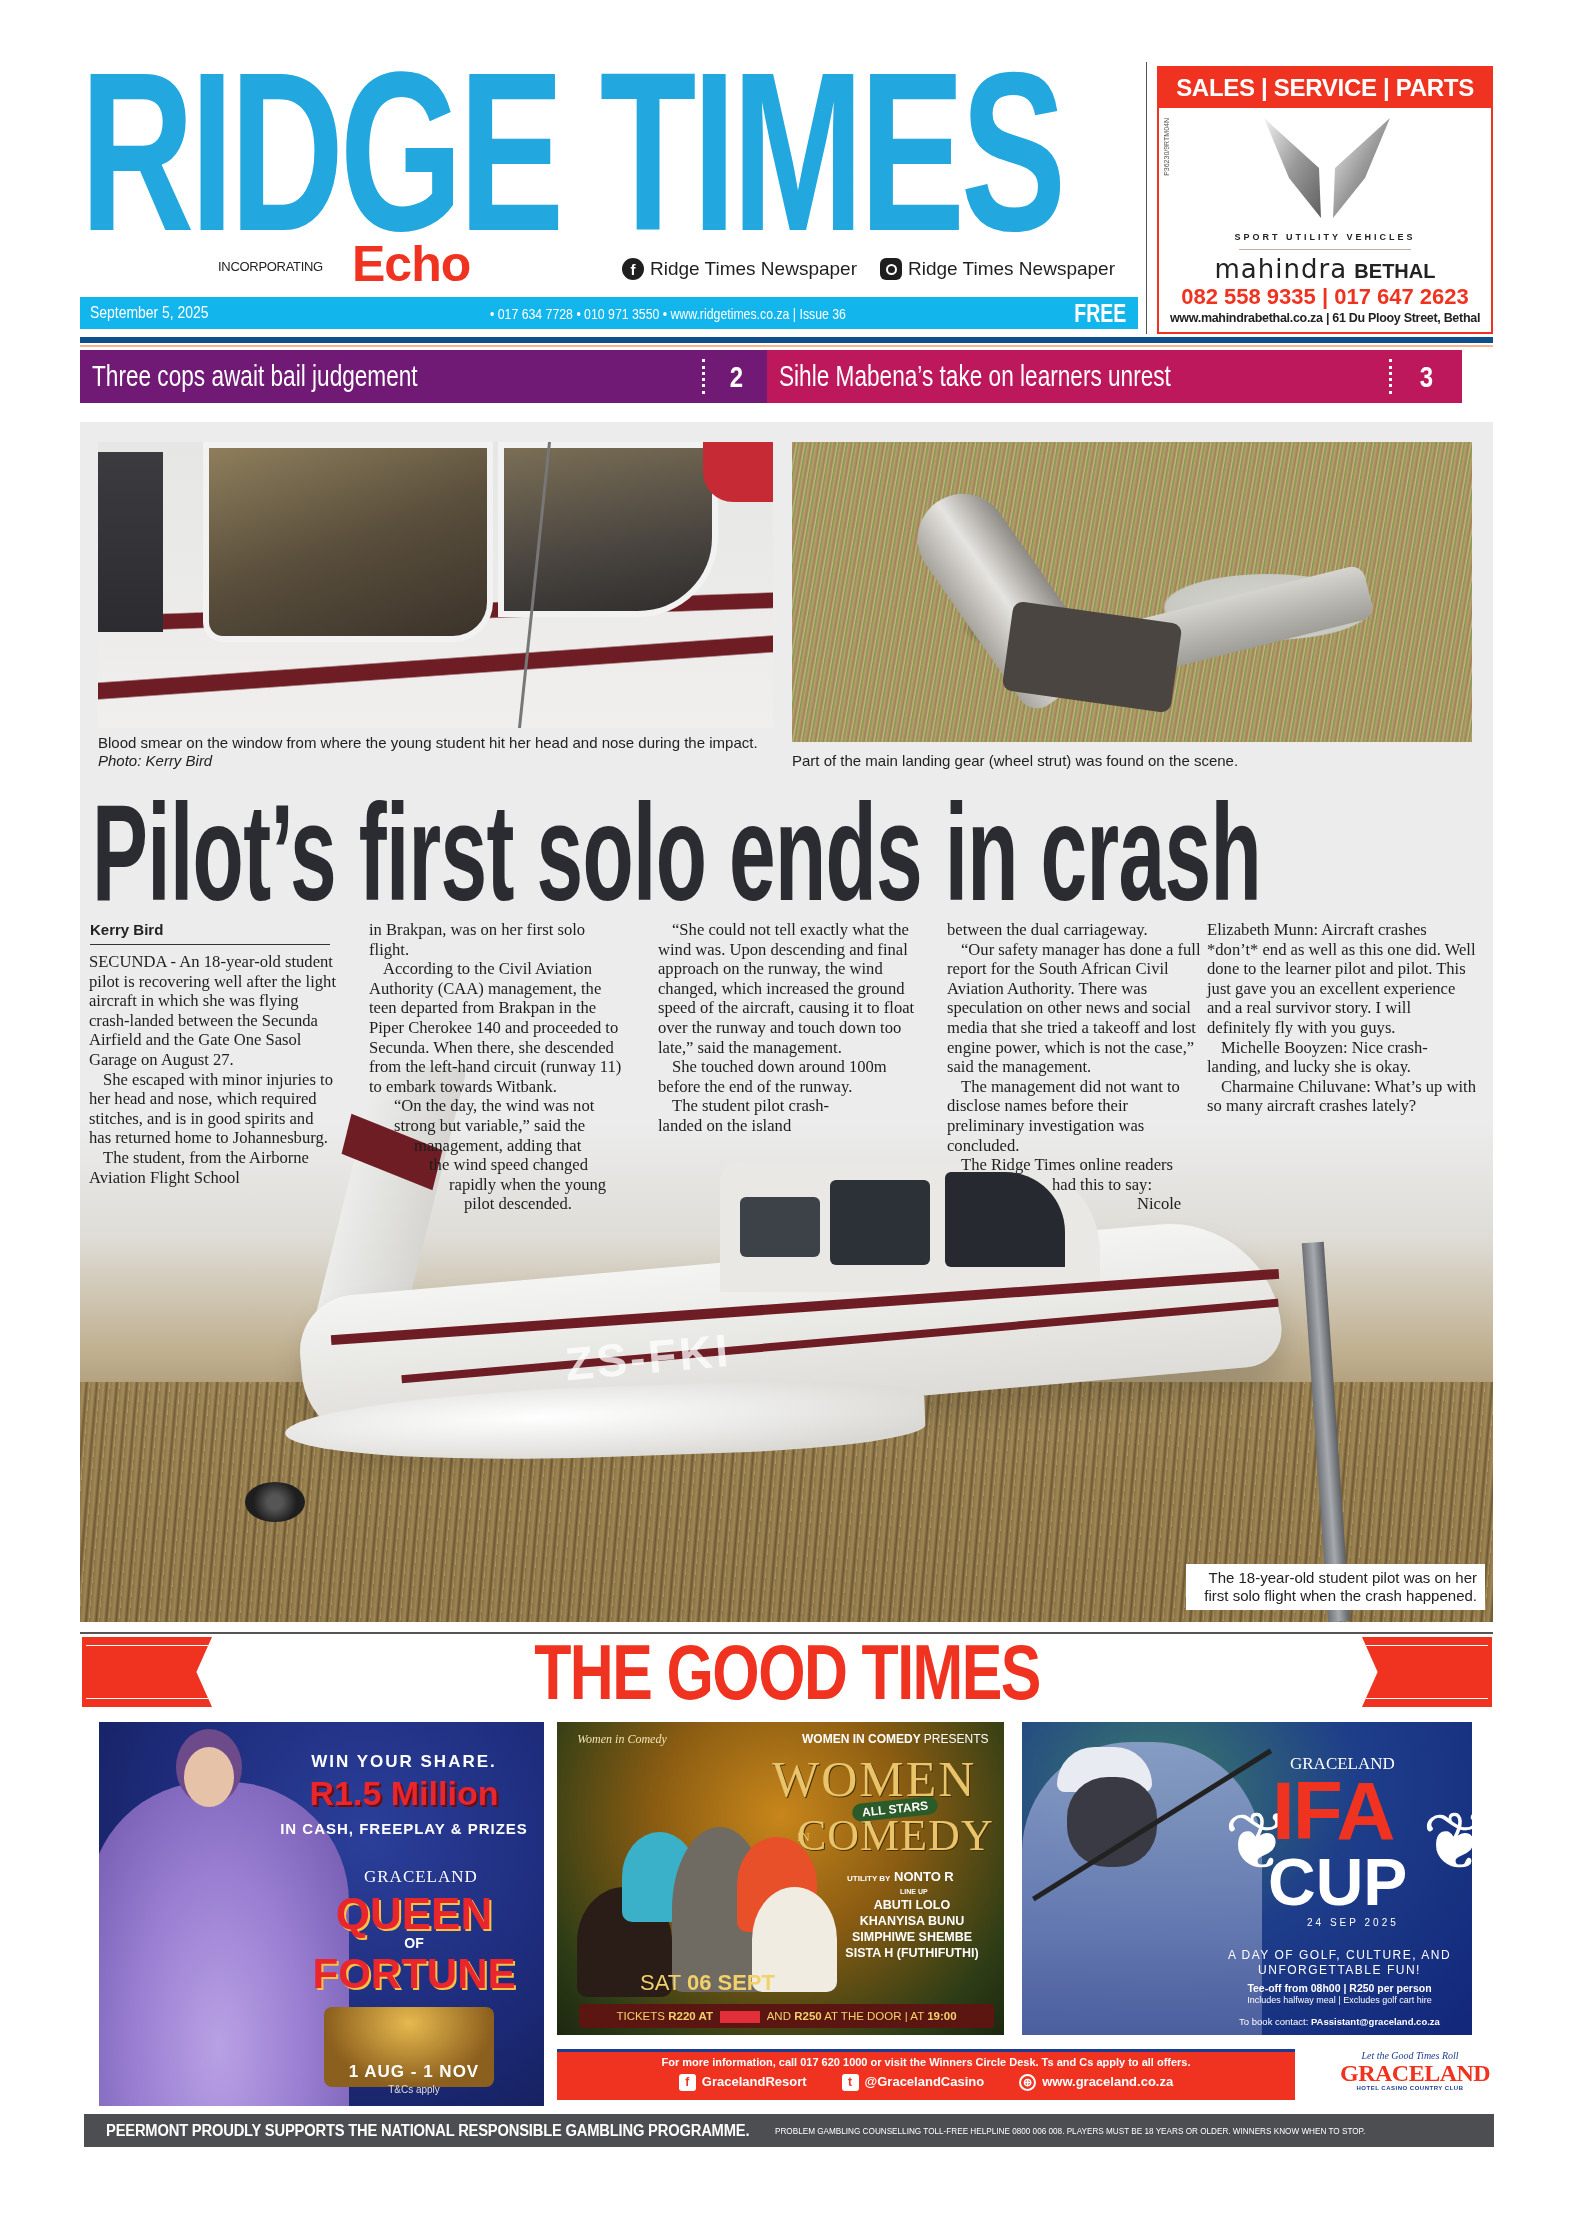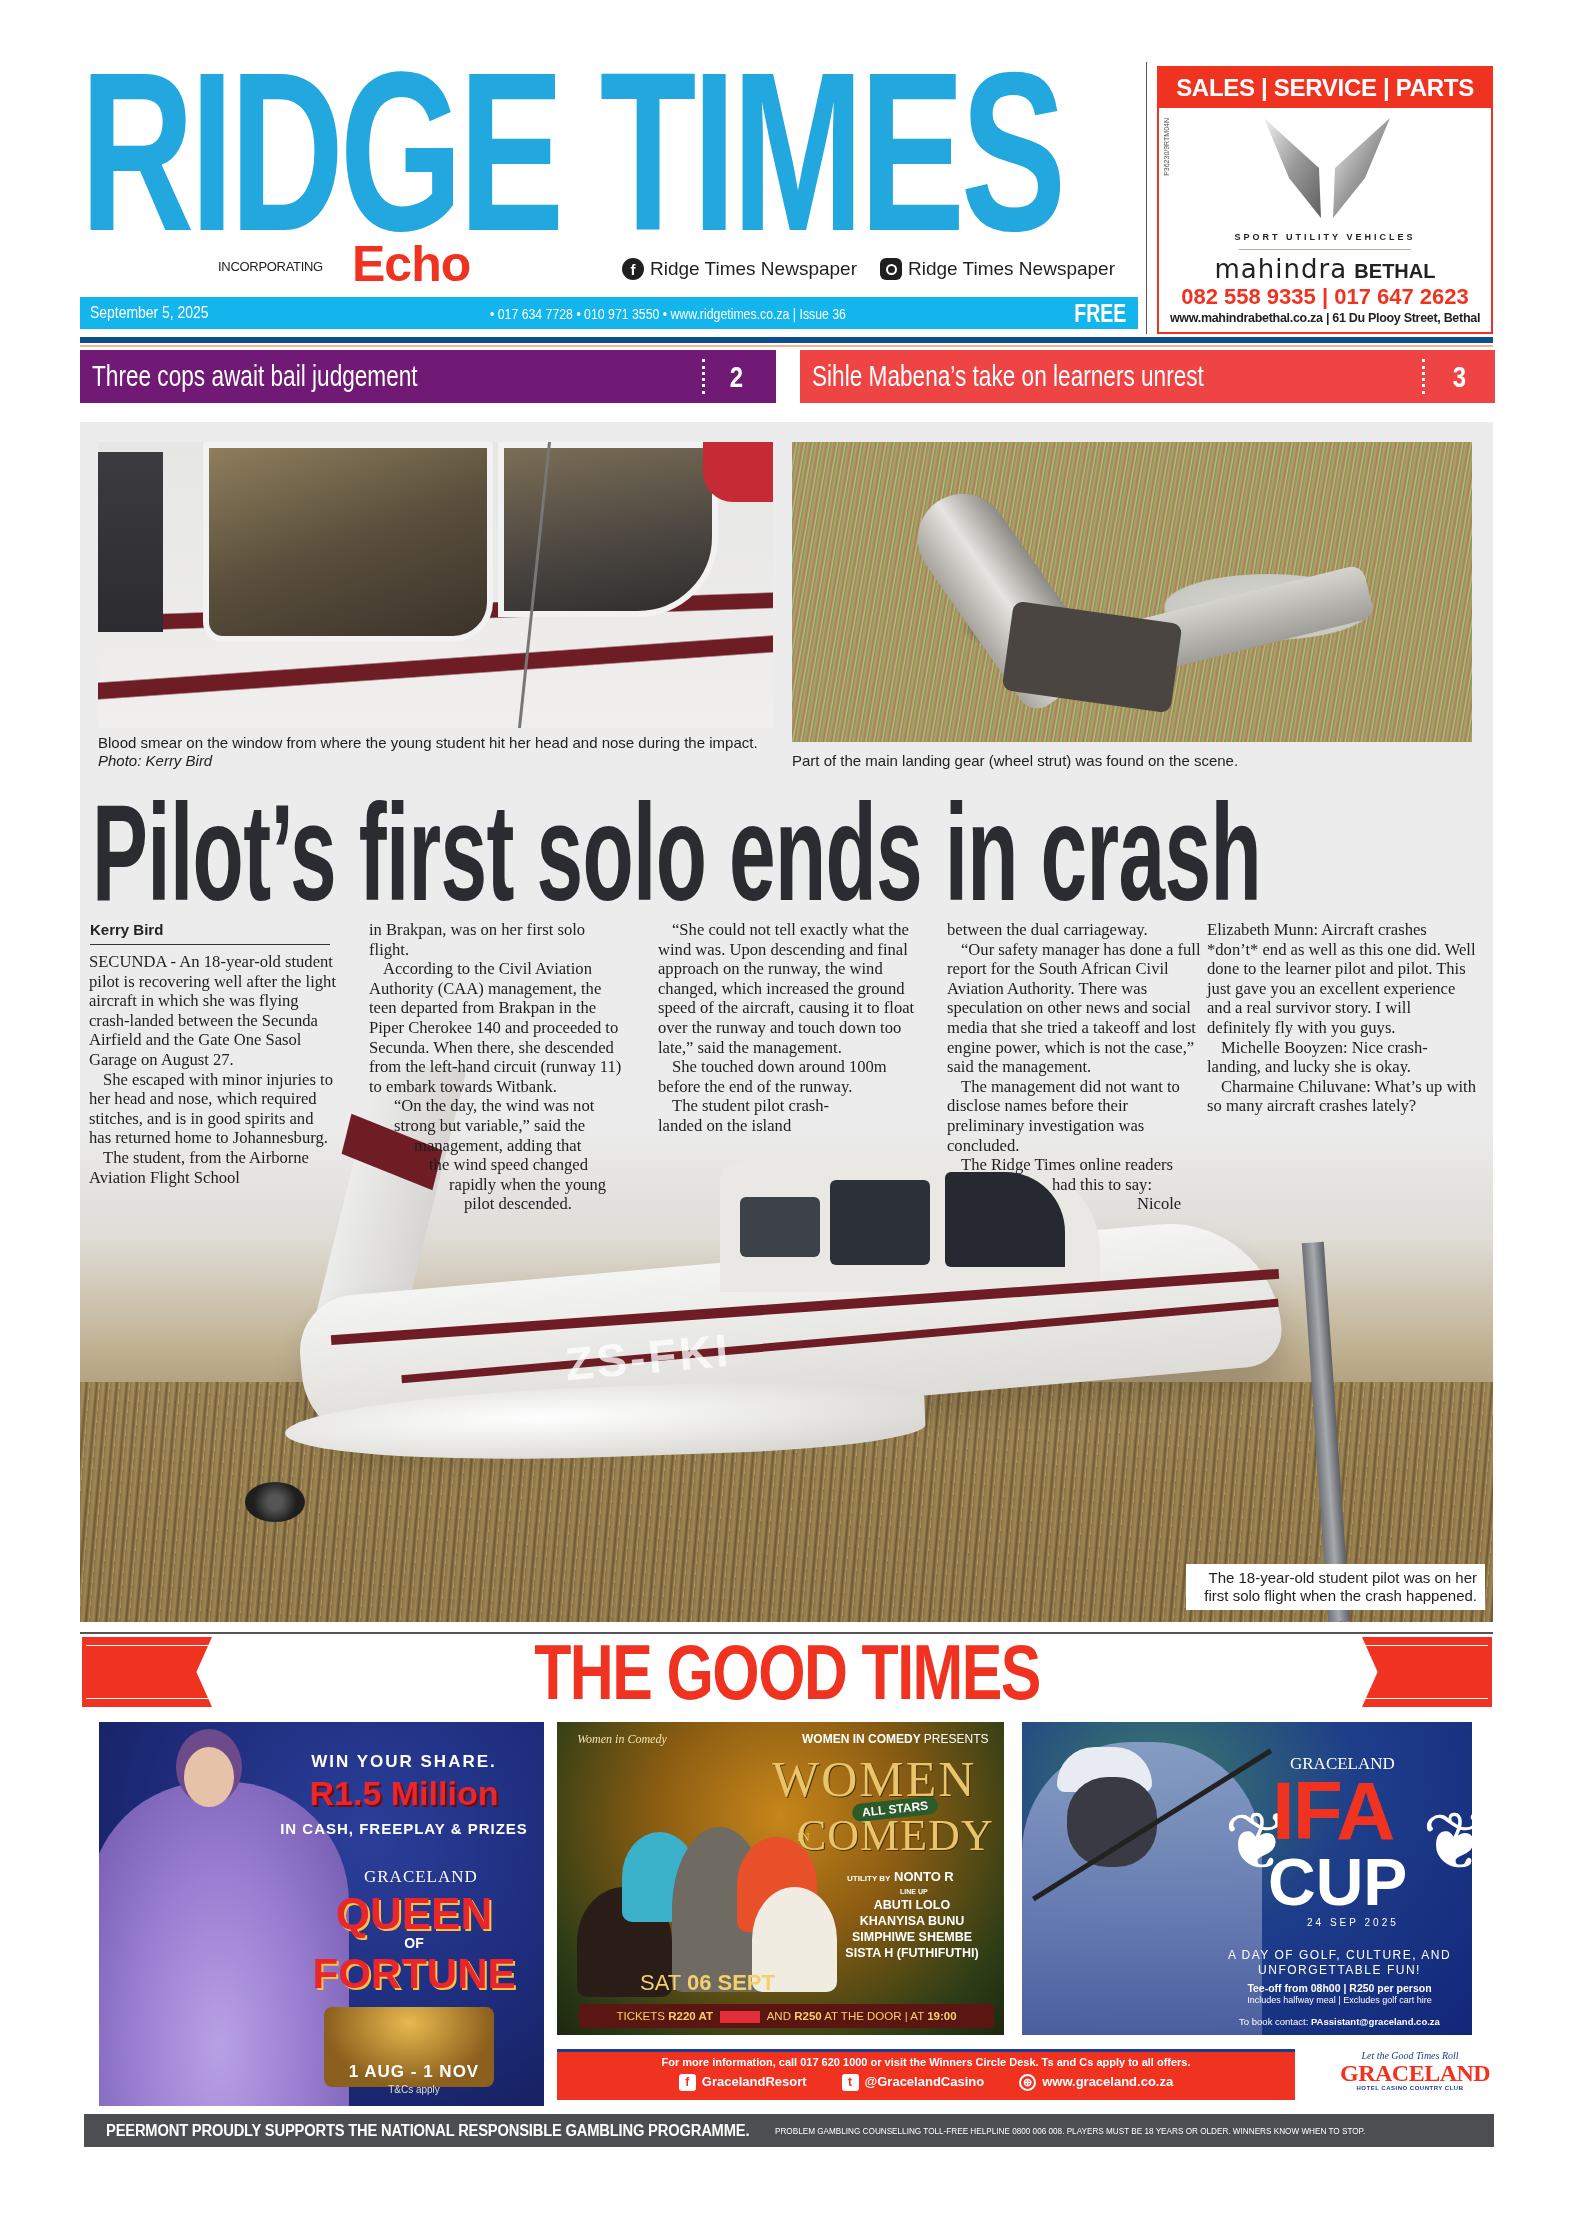--- a/index.html
+++ b/index.html
@@ -45,21 +45,21 @@
 
   .navy-rule { left: 80px; top: 337px; width: 1413px; height: 6px; background: #0d4f8c; }
   .peach-rule { left: 80px; top: 345px; width: 1413px; height: 2px; background: #f7b38a; }
 
   
   .teaser { top: 350px; height: 53px; color: #fff; display: flex; align-items: center; }
   .teaser .t { font-size: 29px; margin-left: 12px; transform: scaleX(0.78); transform-origin: left center; white-space: nowrap; }
   .teaser .dots { position: absolute; width: 0; top: 9px; bottom: 9px; border-left: 3px dotted #fff; }
   .teaser .n { position: absolute; font-size: 30px; font-weight: 700; transform: scaleX(0.8); }
   .teaser-1 { left: 80px; width: 696px; background: #701a75; }
-  .teaser-2 { left: 800px; width: 695px; background: #ef4444; }
+  .teaser-2 { left: 767px; width: 695px; background: #be185d; }
 
   
   .story-panel { left: 80px; top: 422px; width: 1413px; height: 1200px; background: #ececec; overflow: hidden; }
 
   .photo { position: absolute; overflow: hidden; }
   .photo-cockpit { left: 18px; top: 20px; width: 675px; height: 286px;
     background:
       linear-gradient(178deg, transparent 56%, #6e1d24 56.5%, #6e1d24 61%, transparent 61.5%),
       linear-gradient(176deg, transparent 72%, #6e1d24 72.5%, #6e1d24 77%, transparent 77.5%),
       linear-gradient(180deg, #e6e6e4 0%, #f0efed 100%);

